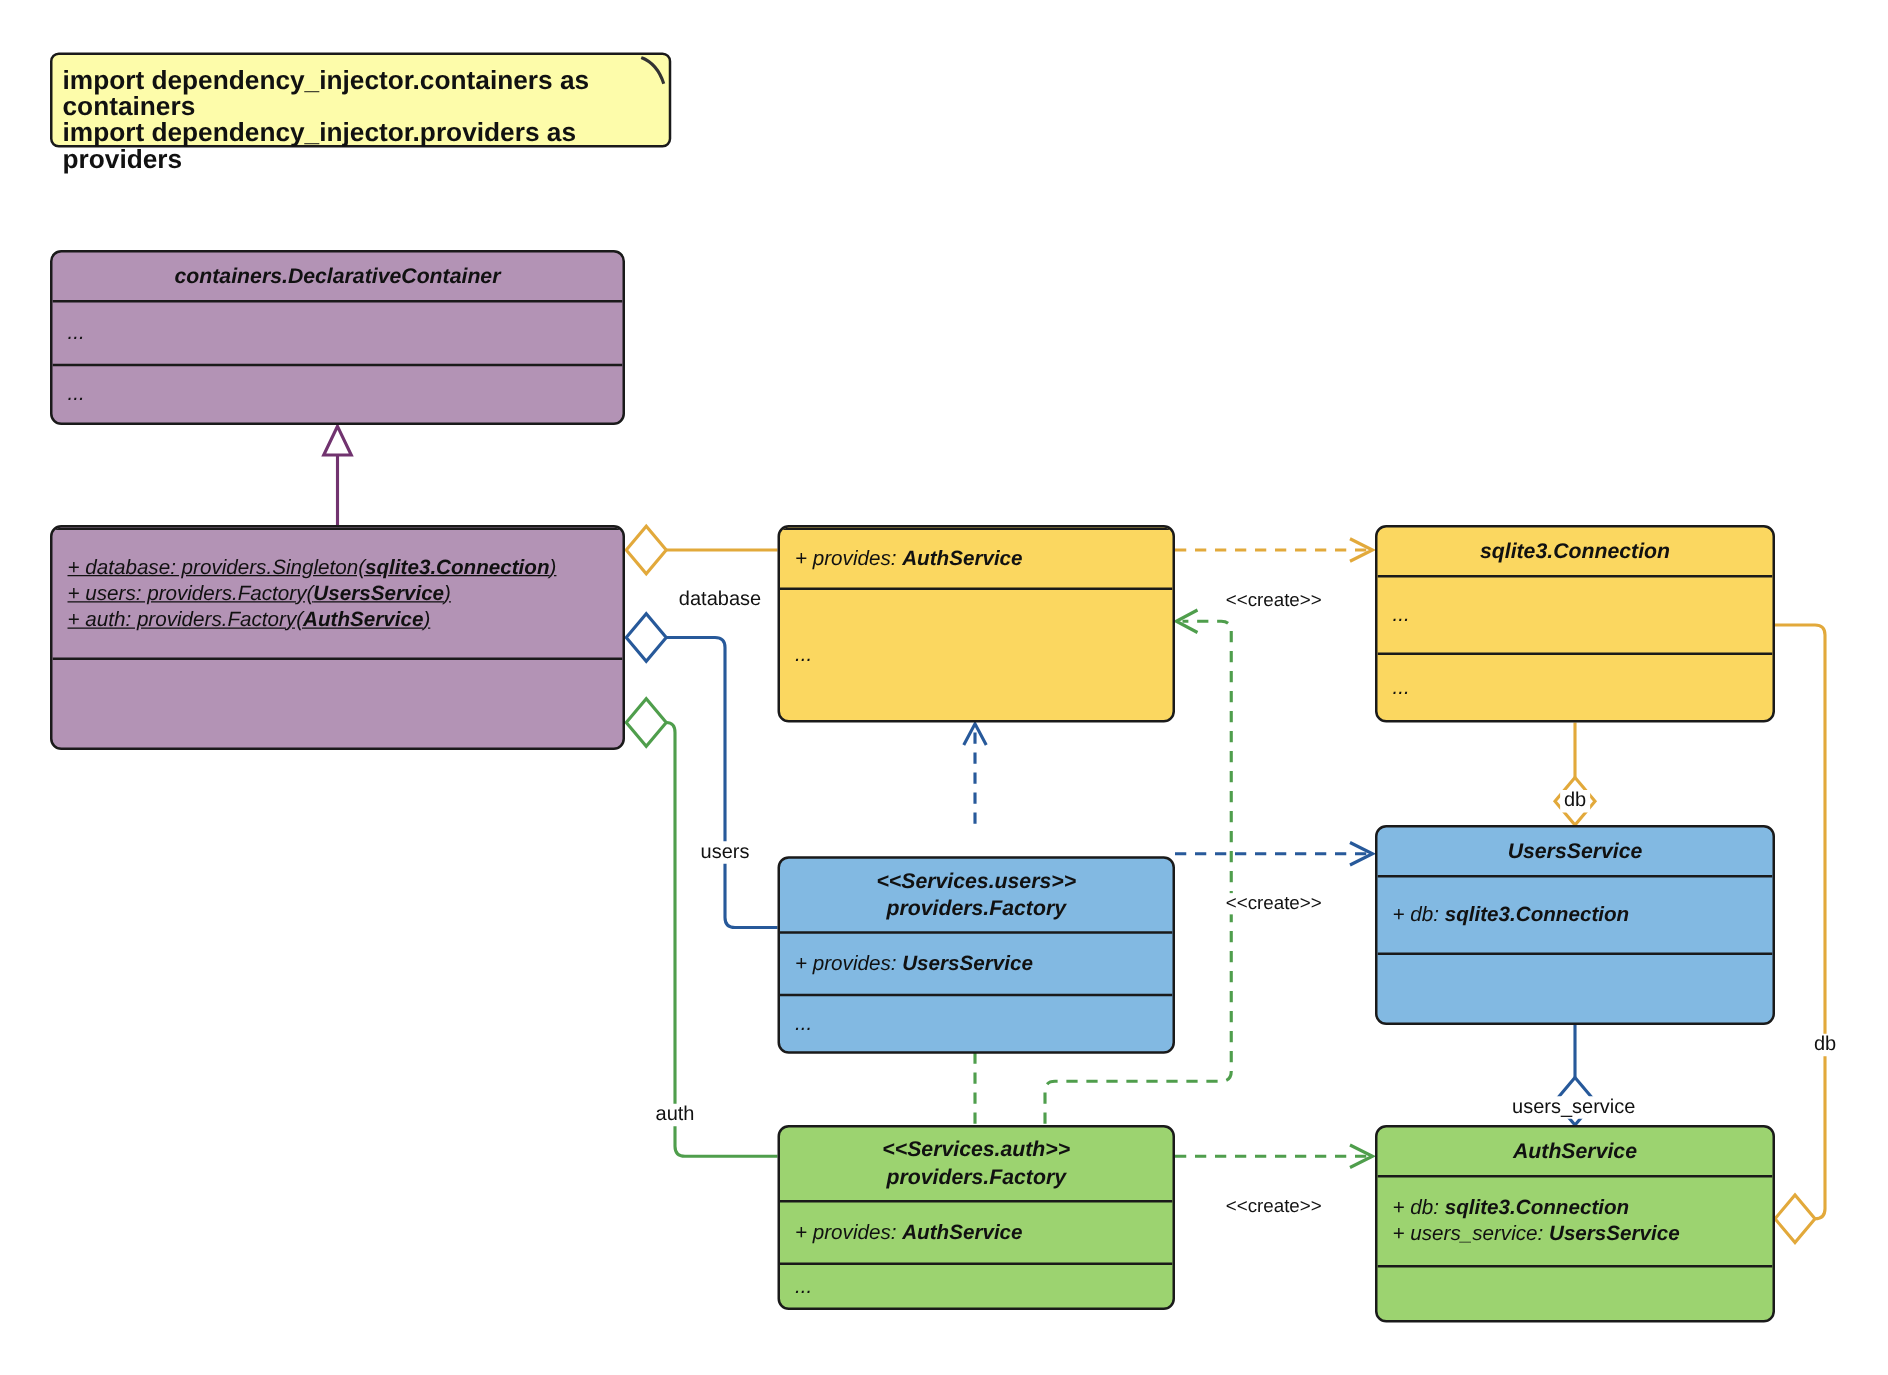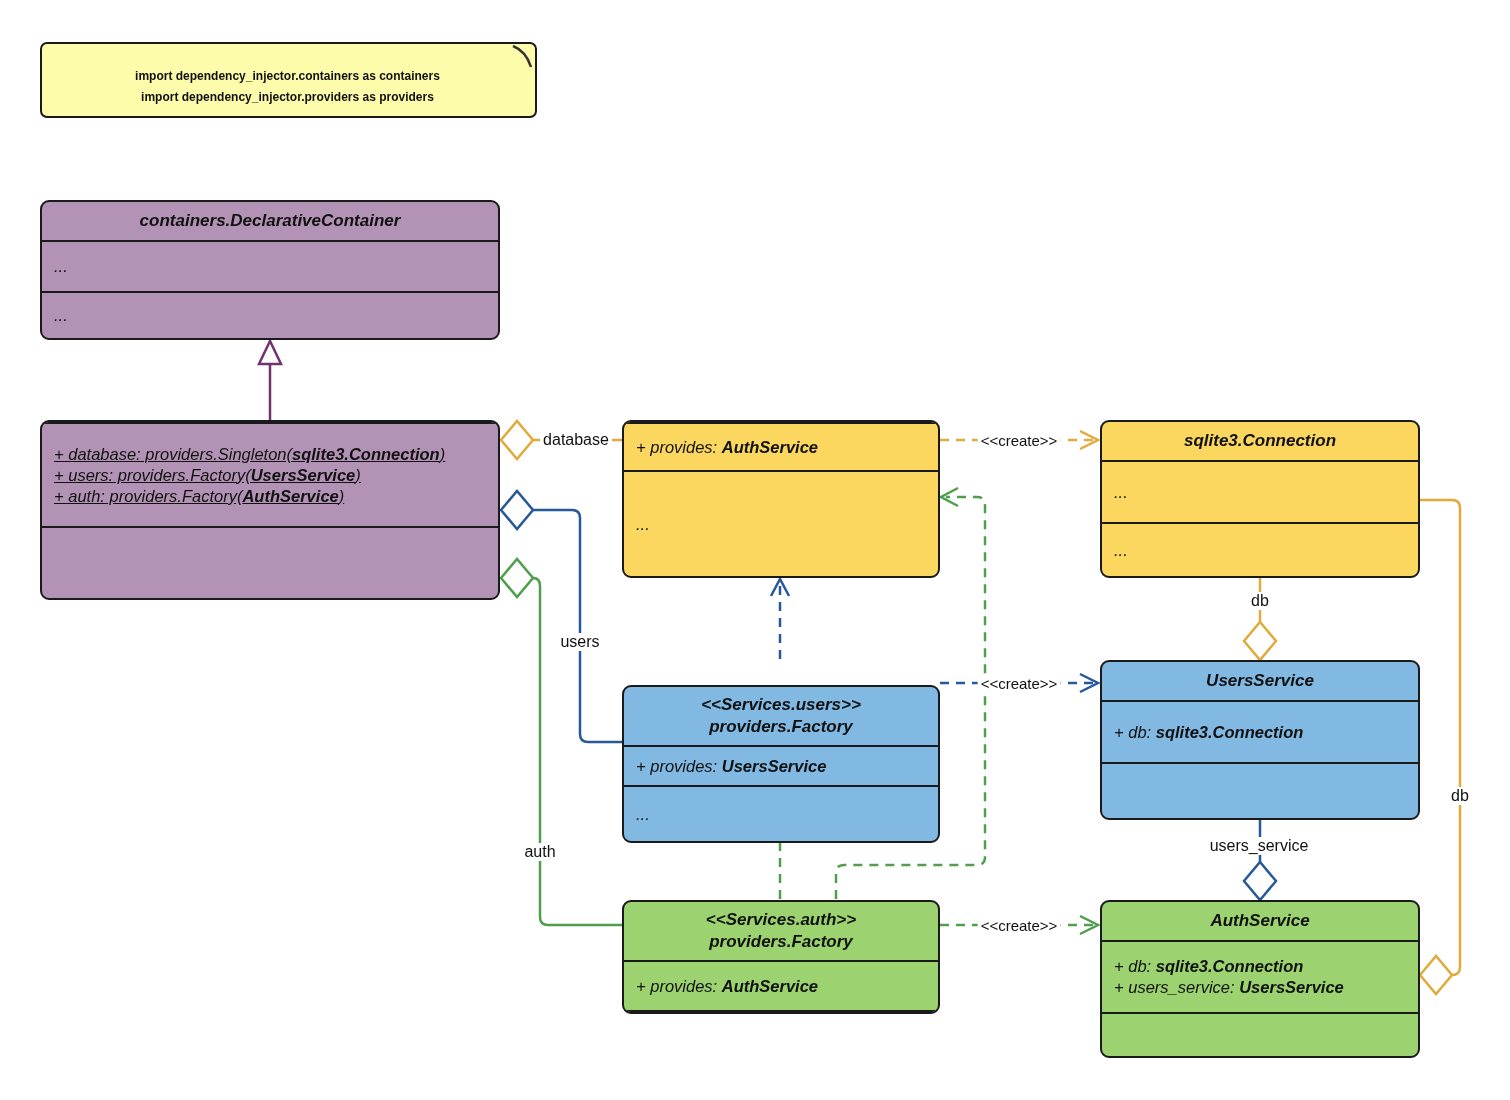--- a/index.html
+++ b/index.html
@@ -45,27 +45,27 @@
     display:flex;flex-direction:column;justify-content:center;
     padding-left:12px;font-size:16.5px;line-height:21px;
   }
   .uml .sec.grow{flex:1 1 auto}
   .attr b{font-weight:bold}
   .u{text-decoration:underline}
 
   .note{
     position:absolute;left:40px;top:42px;width:497px;height:76px;
     background:var(--note-fill);border:2.5px solid #1a1a1a;border-radius:7px;
-    padding:22px 10px 0 8px;font-size:12px;font-weight:bold;line-height:21px;text-align:center;
+    padding:10px 10px 0 8px;font-size:21px;font-weight:bold;line-height:21px;
   }
   .note .fold{position:absolute;top:1px;right:1px;width:24px;height:24px}
 
   .elabel{
     position:absolute;transform:translate(-50%,-50%);
-    background:#fff;padding:0 3px;font-size:16px;white-space:nowrap;
+    background:#fff;padding:0 3px;font-size:16px;white-space:nowrap;margin-top:40px;
   }
   .elabel.create{font-size:15px}
 </style>
 </head>
 <body>
 
 <div class="canvas">
 
   <svg class="edges" width="1510" height="1100" viewBox="0 0 1510 1100">
 
@@ -143,35 +143,35 @@
     <div class="title" style="height:38px">sqlite3.Connection</div>
     <div class="sec" style="height:62px">...</div>
     <div class="sec grow">...</div>
   </div>
 
   <div class="uml blue" style="left:622px;top:685px;width:318px;height:158px">
     <div class="title" style="height:58px">
       <div>&lt;&lt;Services.users&gt;&gt;</div>
       <div>providers.Factory</div>
     </div>
-    <div class="sec" style="height:40px">
+    <div class="sec" style="height:50px">
       <div class="attr"><span>+ provides: </span><b>UsersService</b></div>
     </div>
     <div class="sec grow">...</div>
   </div>
 
   <div class="uml blue" style="left:1100px;top:660px;width:320px;height:160px">
     <div class="title" style="height:38px">UsersService</div>
     <div class="sec" style="height:62px">
       <div class="attr"><span>+ db: </span><b>sqlite3.Connection</b></div>
     </div>
     <div class="sec grow"></div>
   </div>
 
-  <div class="uml green" style="left:622px;top:900px;width:318px;height:114px">
+  <div class="uml green" style="left:622px;top:900px;width:318px;height:148px">
     <div class="title" style="height:58px">
       <div>&lt;&lt;Services.auth&gt;&gt;</div>
       <div>providers.Factory</div>
     </div>
     <div class="sec" style="height:50px">
       <div class="attr"><span>+ provides: </span><b>AuthService</b></div>
     </div>
     <div class="sec grow">...</div>
   </div>
 

